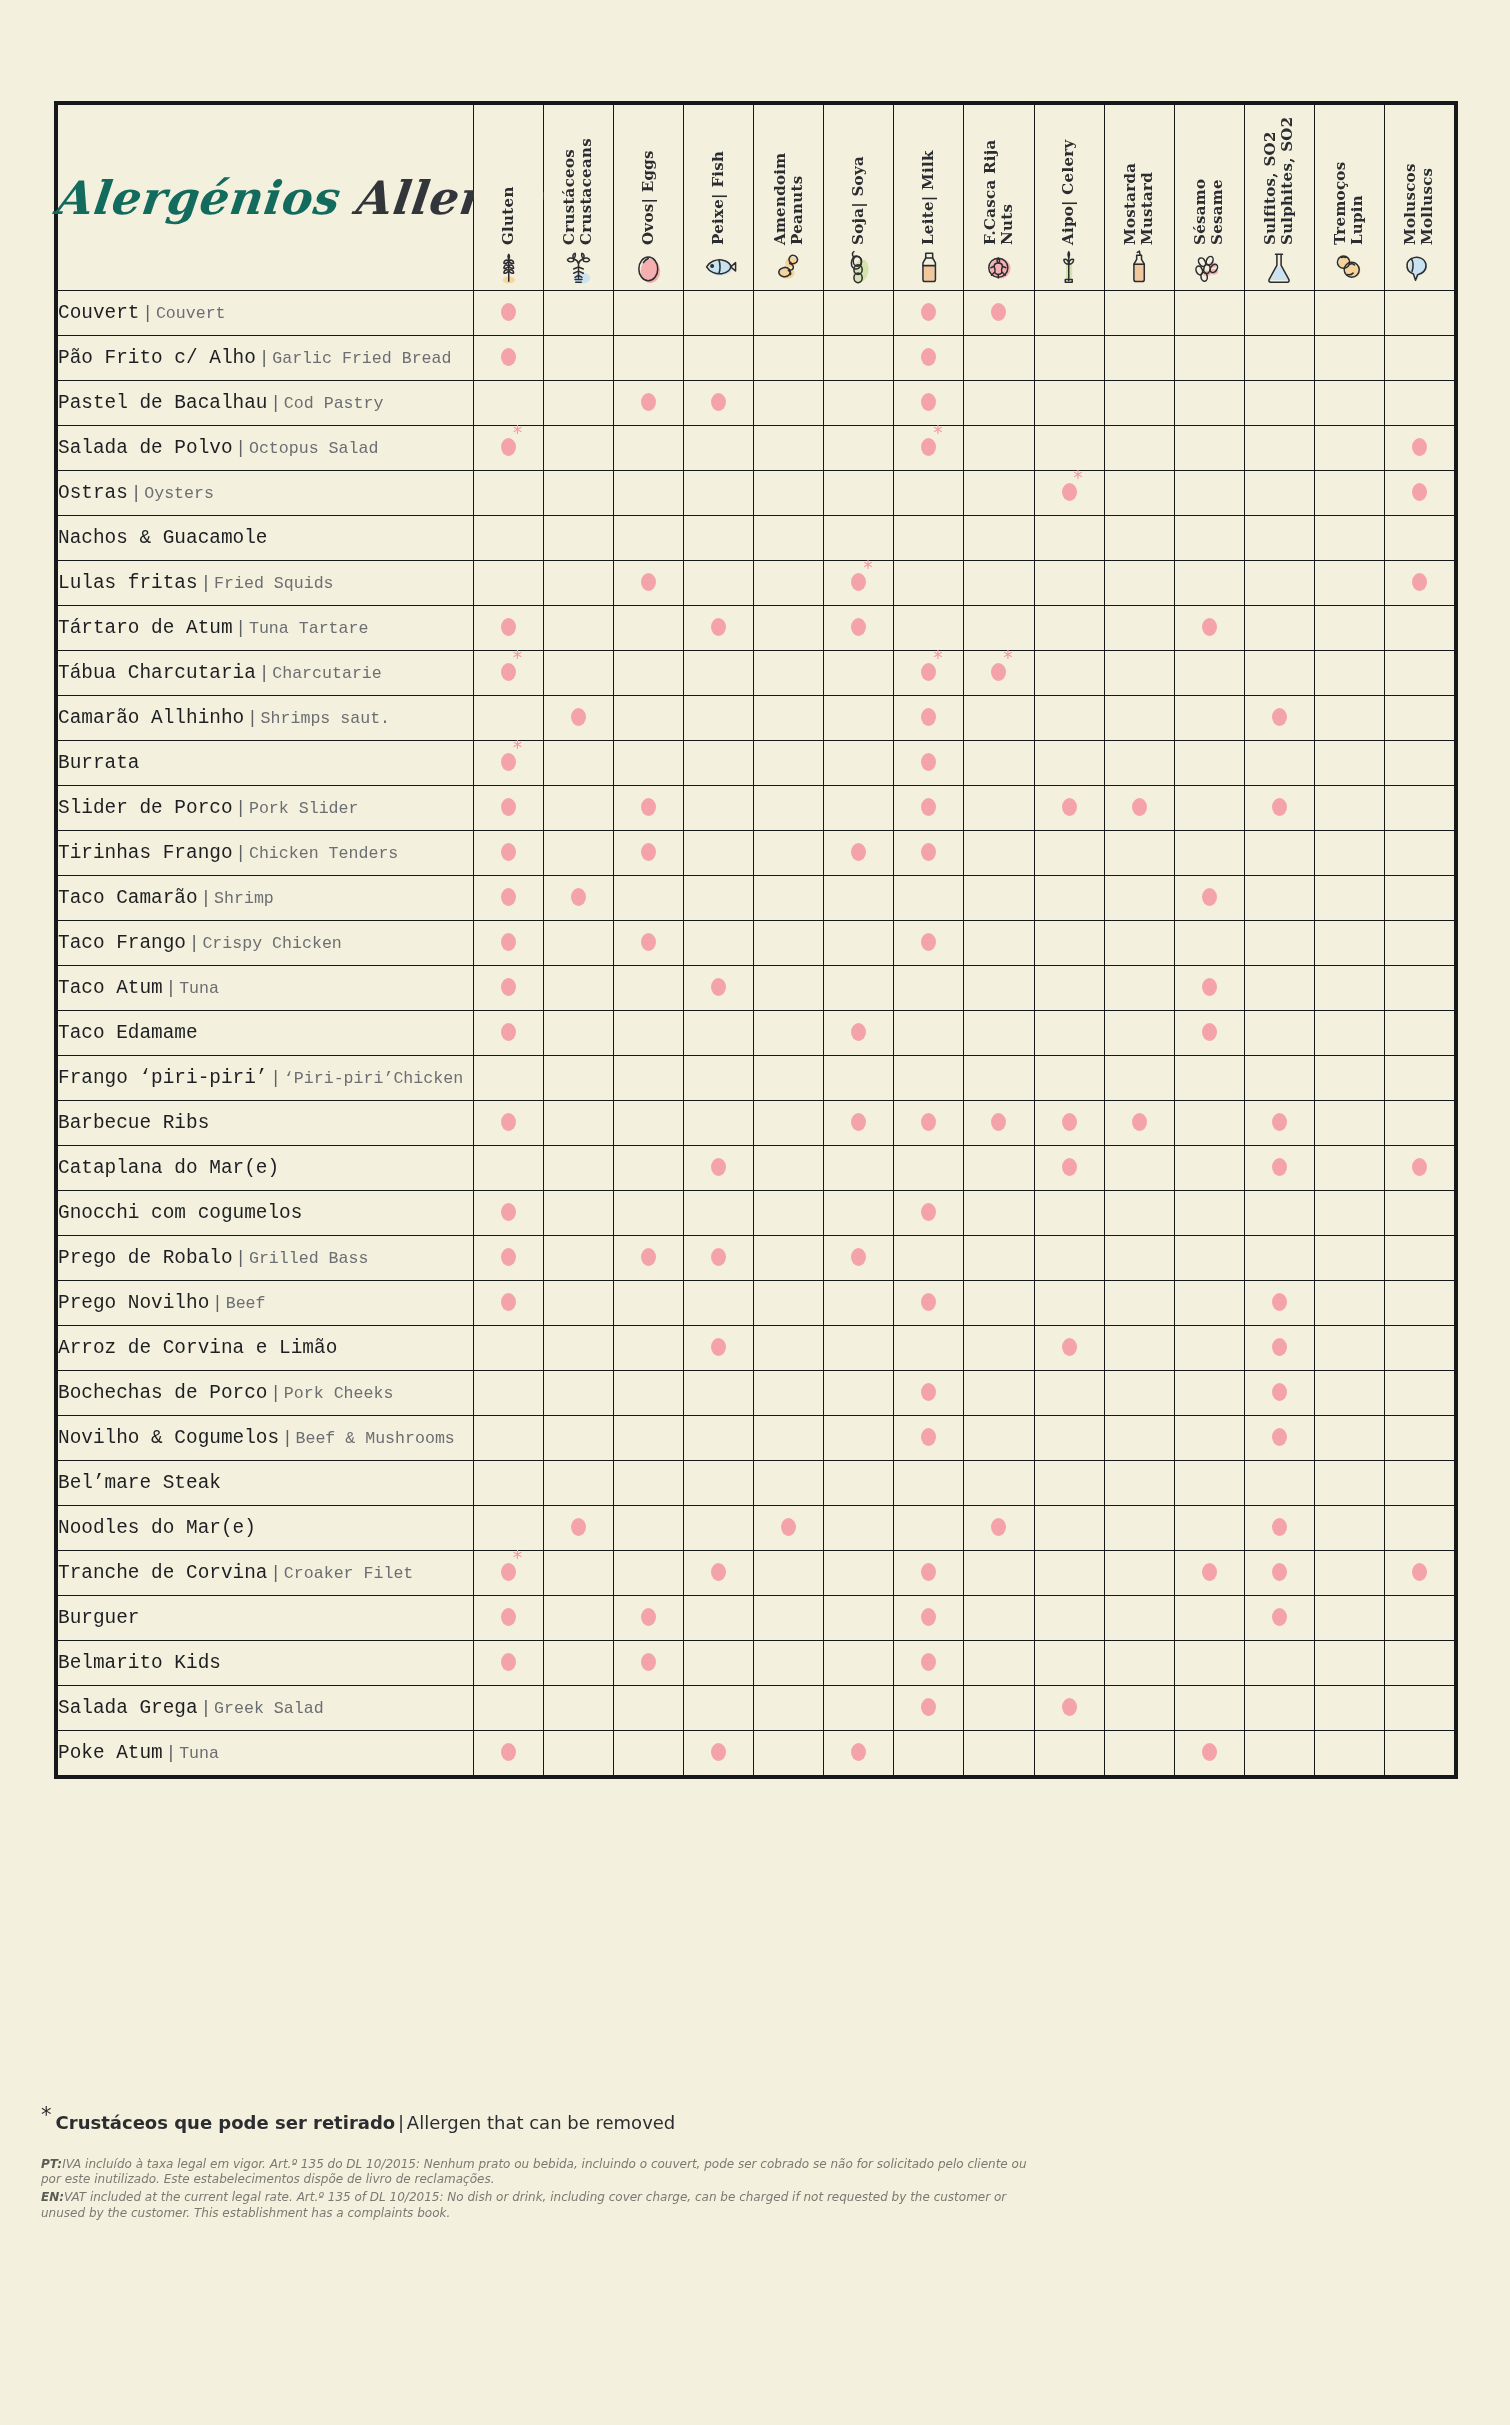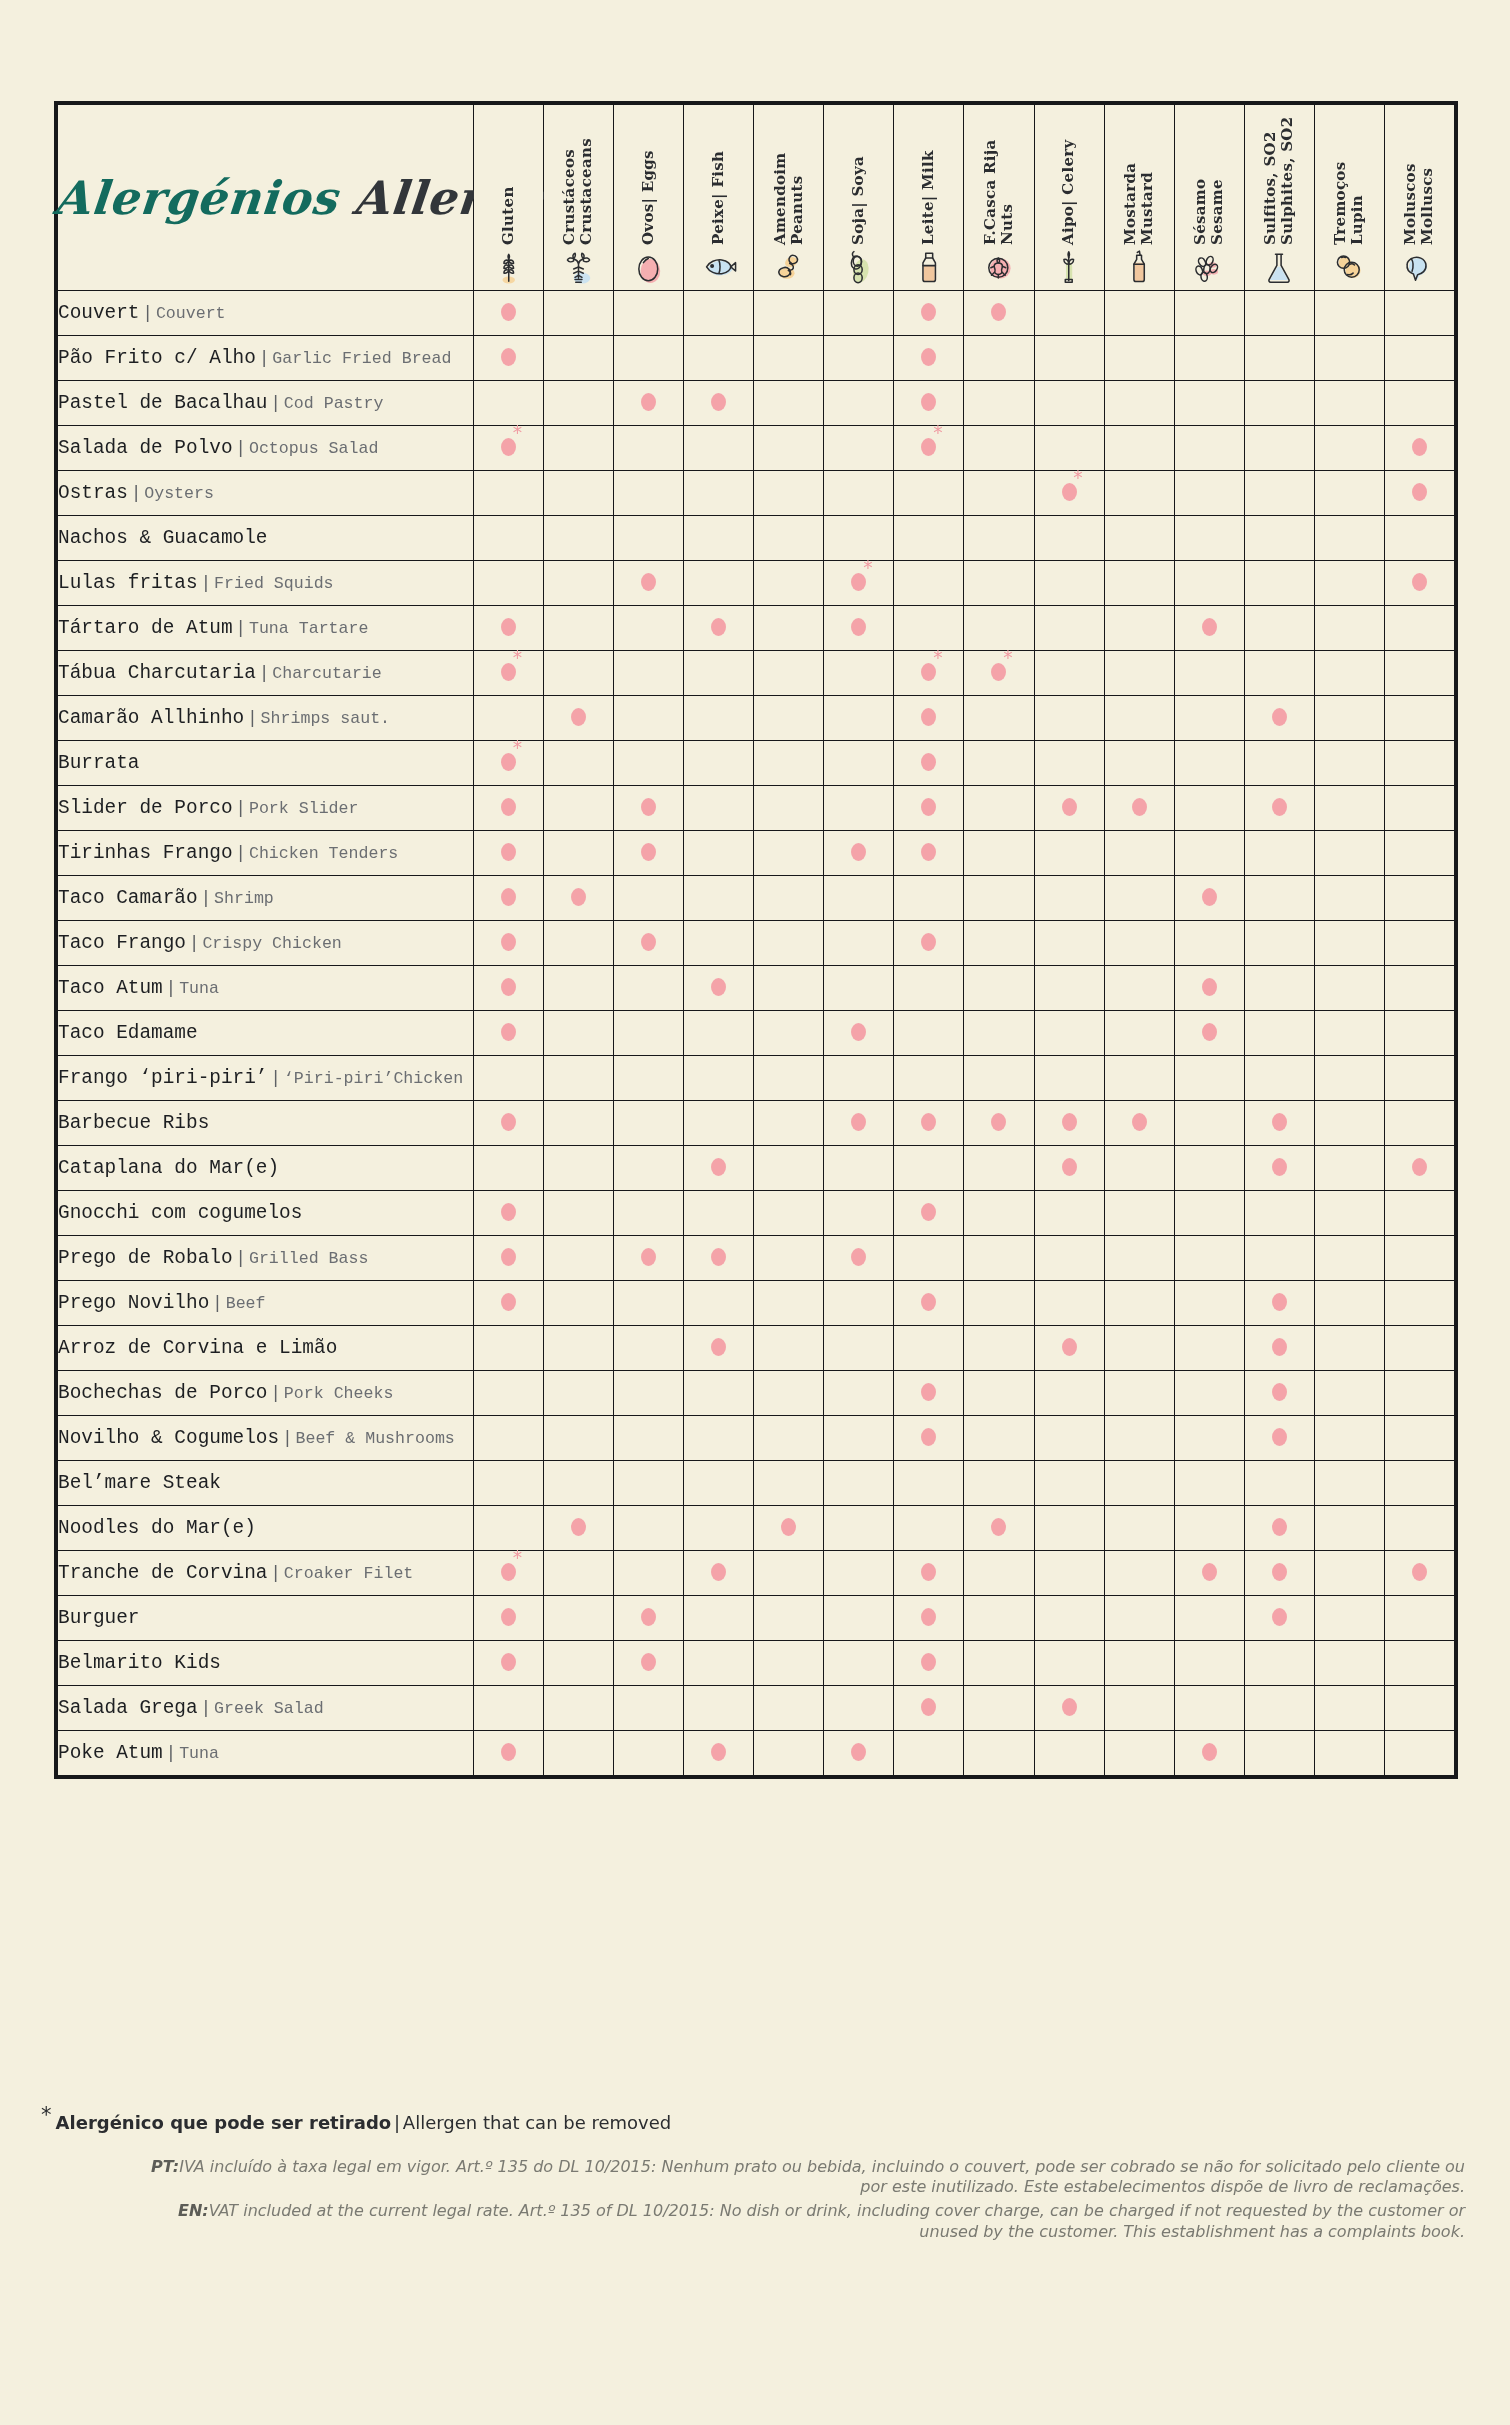--- a/index.html
+++ b/index.html
@@ -72,23 +72,22 @@
   .legend{
     font-family:"DejaVu Sans", sans-serif;
     font-size:18px;color:#2b2d30;font-weight:bold;
     margin-bottom:23.5px;white-space:nowrap;
   }
   .legend .ast{font-size:21px;vertical-align:super;font-weight:normal;margin-right:4.1px;}
   .legend .leg-en{font-weight:normal;margin-top:48px;}
   .legend .leg-sep{font-weight:normal;padding:0 2.8px;}
   .legal{
     font-family:"DejaVu Sans", sans-serif;
-    font-style:italic;font-size:16px;line-height:1.30;color:#7a7a72;
+    font-style:italic;font-size:12px;line-height:1.30;color:#7a7a72;
     white-space:nowrap;
-    text-align:right;
   }
   .legal b{color:#5c5c56;font-style:italic;}
   .legal .blk{margin-bottom:2.8px;}
 </style>
 </head>
 <body>
 
 <div class="page">
 
   <div class="sheet">
@@ -898,21 +897,21 @@
             <td class="cell"></td>
             <td class="cell"></td>
             <td class="cell"></td>
           </tr>
         </tbody>
     </table>
   </div>
 
   <div class="footer">
     <div class="legend">
-      <span class="ast">*</span><span>Alergénico que pode ser retirado</span><span class="leg-sep">|</span><span class="leg-en">Allergen that can be removed</span>
+      <span class="ast">*</span><span>Crustáceos que pode ser retirado</span><span class="leg-sep">|</span><span class="leg-en">Allergen that can be removed</span>
     </div>
     <div class="legal">
       <div class="blk">
         <div><b>PT:</b><span>IVA incluído à taxa legal em vigor. Art.º 135 do DL 10/2015: Nenhum prato ou bebida, incluindo o couvert, pode ser cobrado se não for solicitado pelo cliente ou</span></div>
         <div>por este inutilizado.  Este estabelecimentos dispõe de livro de reclamações.</div>
       </div>
       <div class="blk">
         <div><b>EN:</b><span>VAT included at the current legal rate. Art.º 135 of DL 10/2015: No dish or drink, including cover charge, can be charged if not requested by the customer or</span></div>
         <div>unused by the customer. This establishment has a complaints book.</div>
       </div>

